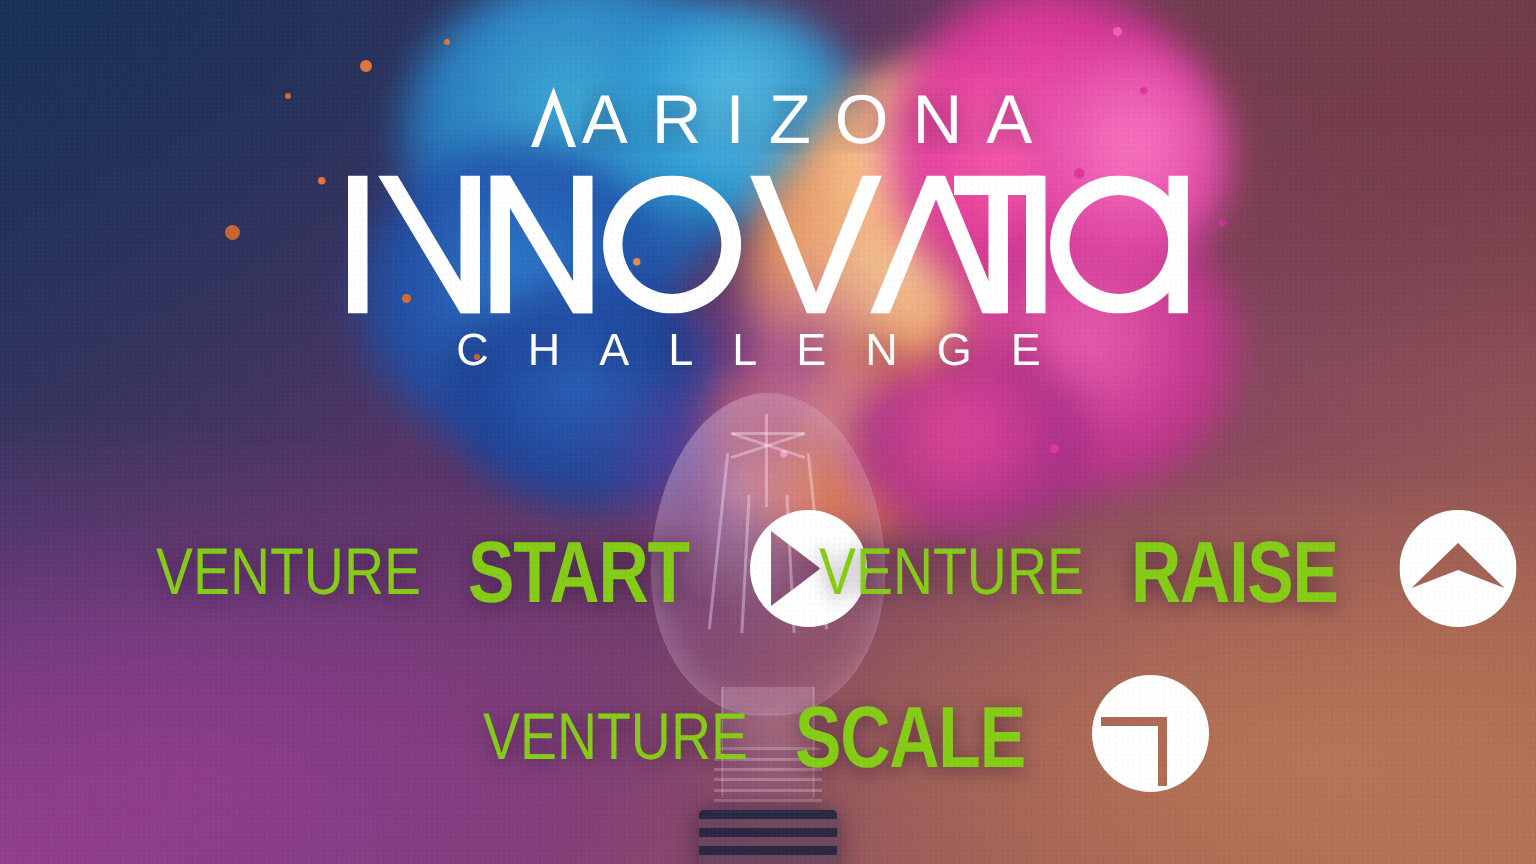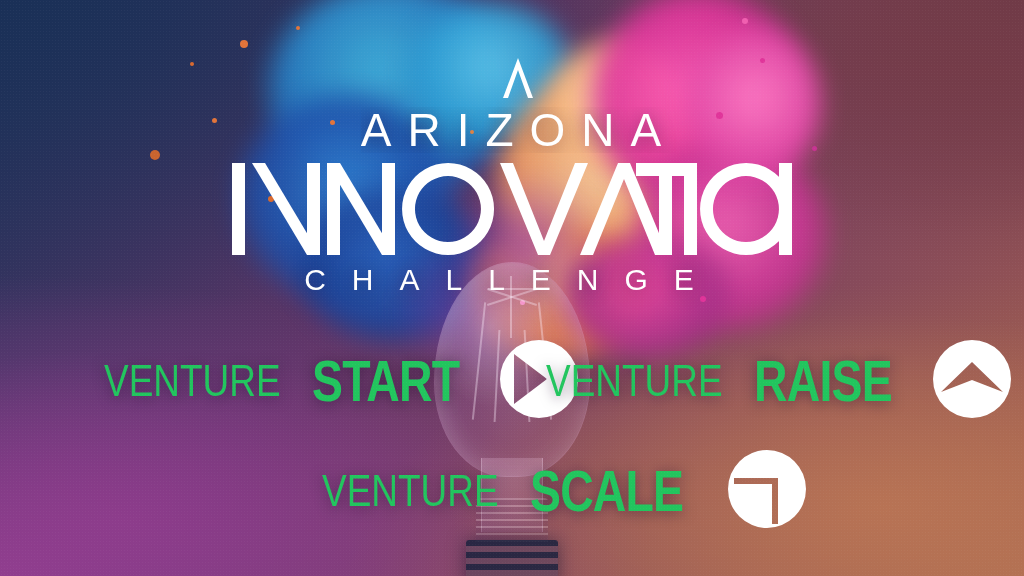--- a/index.html
+++ b/index.html
@@ -87,41 +87,41 @@
   .speck{position:absolute;border-radius:50%;}
 
   
   .logo{
     position:absolute; left:0; right:0; top:56px;
     text-align:center; color:#fff;
     text-shadow:0 2px 18px rgba(30,10,40,.45);
   }
   .line-arizona{
     font-size:46px; font-weight:300; letter-spacing:16px;
-    line-height:1; padding-left:12px;
-    display:flex; justify-content:center; align-items:center; gap:0;flex-direction:column;
+    line-height:1; padding-left:32px;
+    display:flex; justify-content:center; align-items:flex-start; gap:0;
   }
   .line-arizona .ch{display:inline-block;}
   .line-innov{
     margin-top:10px;
     height:92px;
     display:flex; justify-content:center; align-items:center;
   }
   .line-innov svg{display:block;}
   .line-chal{
     margin-top:10px;
     font-size:30px; font-weight:300; letter-spacing:26px;
     line-height:1; 
   }
 
   
   .vrow{
     position:absolute;
     display:flex; align-items:center;
-    color:#22c55e;
+    color:#84cc16;
     text-shadow:0 2px 14px rgba(35,12,45,.5);
     white-space:nowrap;
   }
   .v-thin{
     font-size:44px; font-weight:300; letter-spacing:0px;
     transform:scaleX(.84); transform-origin:left center;
     line-height:1;
   }
   .v-bold{
     font-size:58px; font-weight:700; letter-spacing:-1px;

